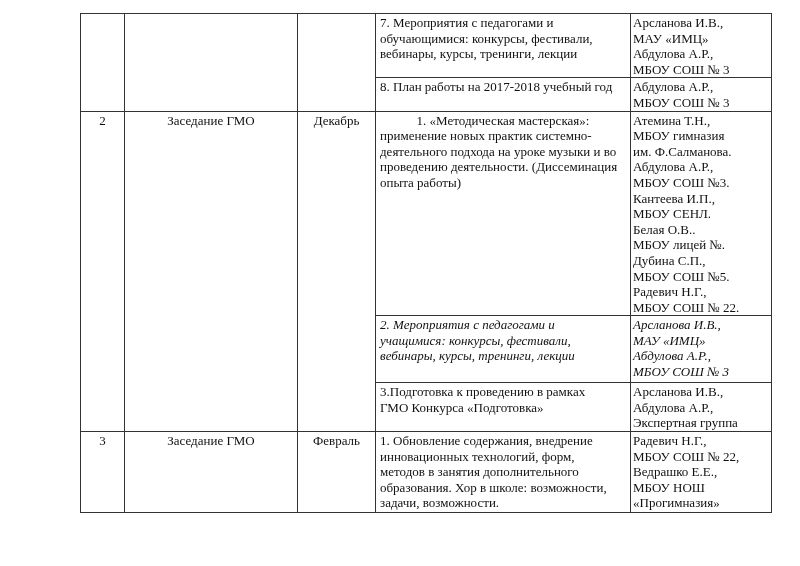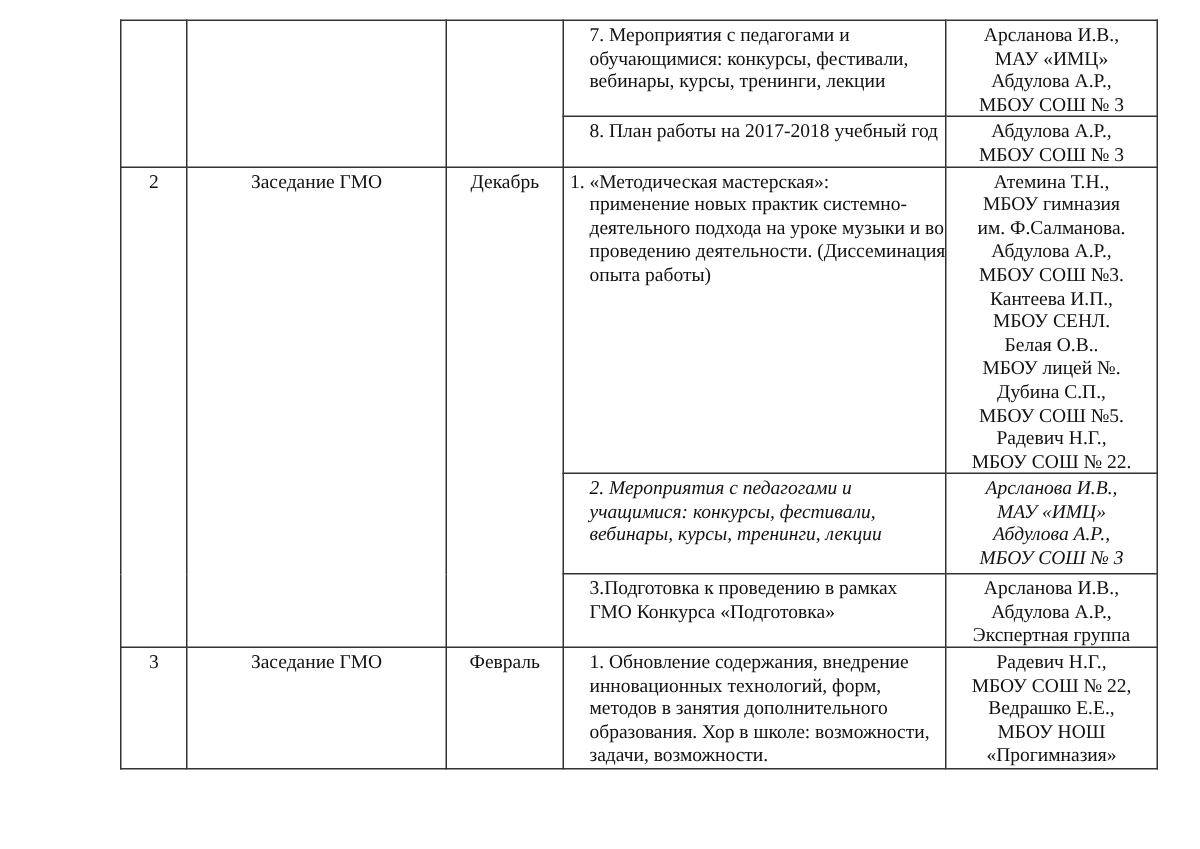--- a/index.html
+++ b/index.html
@@ -7,23 +7,23 @@
          font-family: "Liberation Serif", "DejaVu Serif", serif; color: #111; }
   .page { position: absolute; left: 0; top: 0; width: 800px; height: 566px; background: #fff; }
   table.plan { position: absolute; left: 80px; top: 13px; border-collapse: collapse;
                table-layout: fixed; width: 691px; }
   table.plan td { border: 1px solid #333; vertical-align: top; padding: 1px 4px 0 4px;
                   font-size: 13px; line-height: 15.6px; }
   col.c1 { width: 44px; } col.c2 { width: 173px; } col.c3 { width: 78px; }
   col.c4 { width: 255px; } col.c5 { width: 141px; }
   .center { text-align: center; }
   .justify { text-align: justify; text-align-last: left; }
-  .resp { text-align: center; padding-left: 2px !important; padding-right: 2px !important; }
+  .resp { text-align: left; padding-left: 2px !important; padding-right: 2px !important; }
   .line { display: block; }
-  .nowrap { white-space: nowrap; margin-left: 13px; }
+  .nowrap { white-space: nowrap; }
 </style>
 </head>
 <body>
 
 <div class="page">
   <table class="plan">
     <colgroup>
       <col class="c1">
         <col class="c2">
         <col class="c3">
@@ -56,21 +56,21 @@
           <span class="line">Абдулова А.Р.,</span>
           <span class="line">МБОУ СОШ № 3</span>
         </td>
       </tr>
 
       <tr style="height:198px;">
         <td rowspan="3" class="center">2</td>
         <td rowspan="3" class="center">Заседание ГМО</td>
         <td rowspan="3" class="center">Декабрь</td>
         <td class="justify">
-          <span class="line" style="display:flex;justify-content:flex-start;">
+          <span class="line" style="display:flex;justify-content:center;">
               <span>1. «Методическая мастерская»:</span>
             </span>
           <span class="line nowrap">применение новых практик системно-</span>
           <span class="line nowrap">деятельного подхода на уроке музыки и во</span>
           <span class="line nowrap">проведению деятельности. (Диссеминация</span>
           <span class="line nowrap">опыта работы)</span>
         </td>
         <td class="resp">
           <span class="line">Атемина Т.Н.,</span>
           <span class="line">МБОУ гимназия</span>

